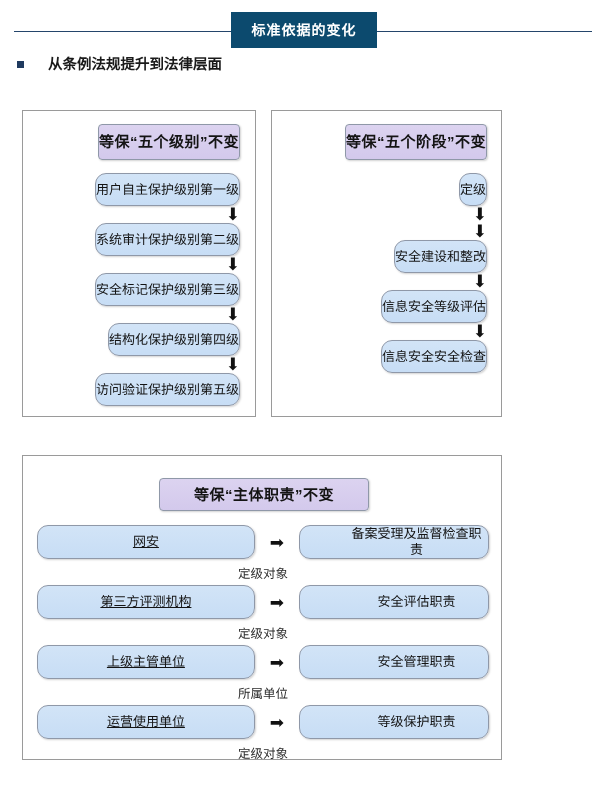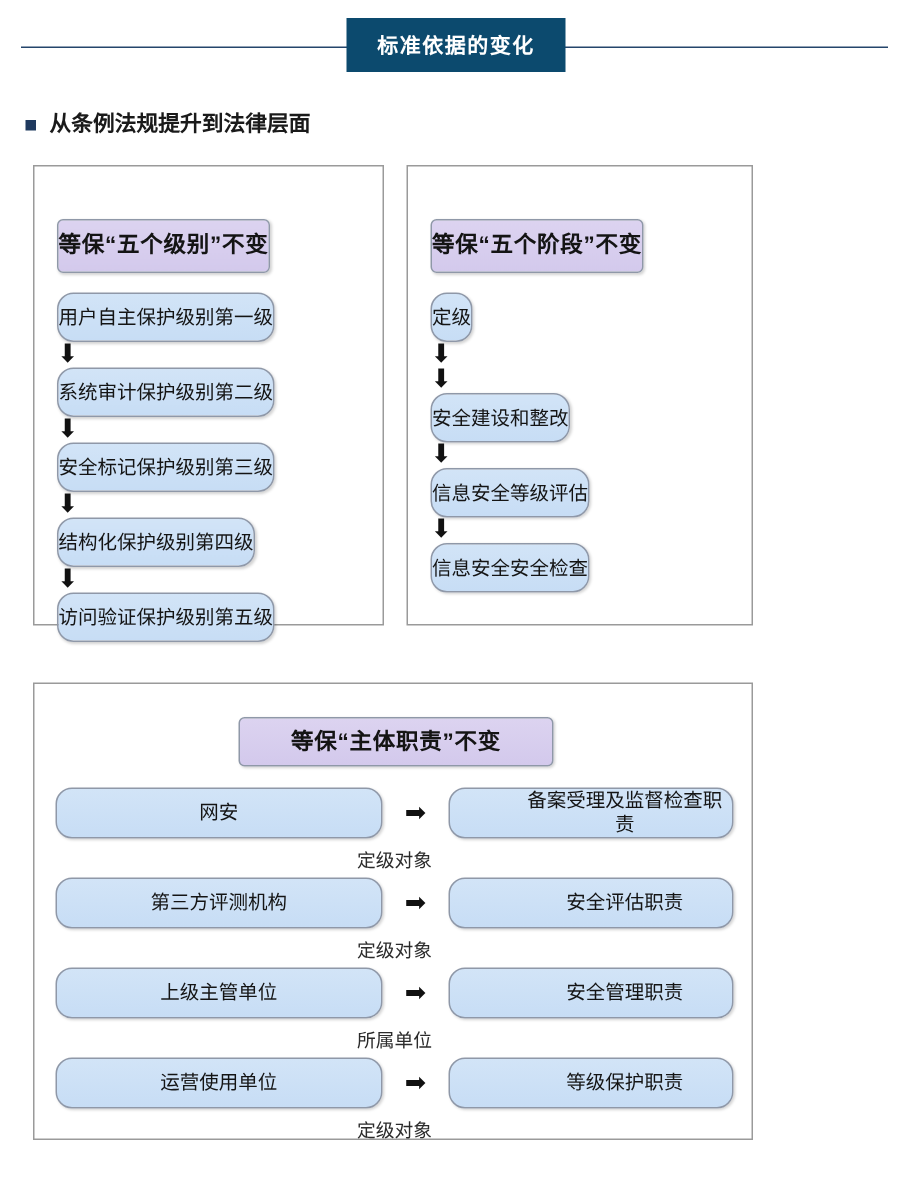--- a/index.html
+++ b/index.html
@@ -48,24 +48,24 @@
     font-size: 14px;
     font-weight: bold;
     letter-spacing: 1px;
     line-height: 1;
   }
 
   
   .bullet-heading {
     position: absolute;
     left: 17px;
-    top: 76px;
-    display: flex;
-    align-items: center;
-    gap: 9px;
+    top: 57px;
+    display: flex;
+    align-items: center;
+    gap: 24px;
   }
   .bullet-square {
     width: 7px;
     height: 7px;
     background: #1f3a5f;
     flex: 0 0 auto;
   }
   .bullet-heading-label {
     font-size: 14.5px;
     font-weight: bold;
@@ -110,22 +110,21 @@
   }
 
   
   .flow-col {
     position: absolute;
     left: 15px;
     top: 13px;
     width: 202px;
     display: flex;
     flex-direction: column;
-    align-items: flex-start;
-    margin-top: 22px;
+    align-items: flex-end;
   }
   #panel-stages .flow-col { width: 200px; }
 
   .flow-col .box-title {
     height: 36px;
     margin-bottom: 13px;
   }
   .flow-col .box-step {
     height: 33px;
   }
@@ -153,21 +152,21 @@
     position: absolute;
     left: 14px;
     top: 69px;
     width: 452px;
   }
   .duty-row {
     display: flex;
     align-items: center;
     height: 34px;
   }
-  .duty-left  { width: 236px; height: 34px; }
+  .duty-left  { width: 236px; height: 34px; text-decoration: underline; }
   .duty-right { width: 202px; height: 34px; padding-left: 45px; }
   .arrow-right {
     width: 48px;
     text-align: center;
     font-size: 17px;
     line-height: 1;
     color: #111111;
     font-family: "DejaVu Sans", sans-serif;
   }
   .duty-caption {

